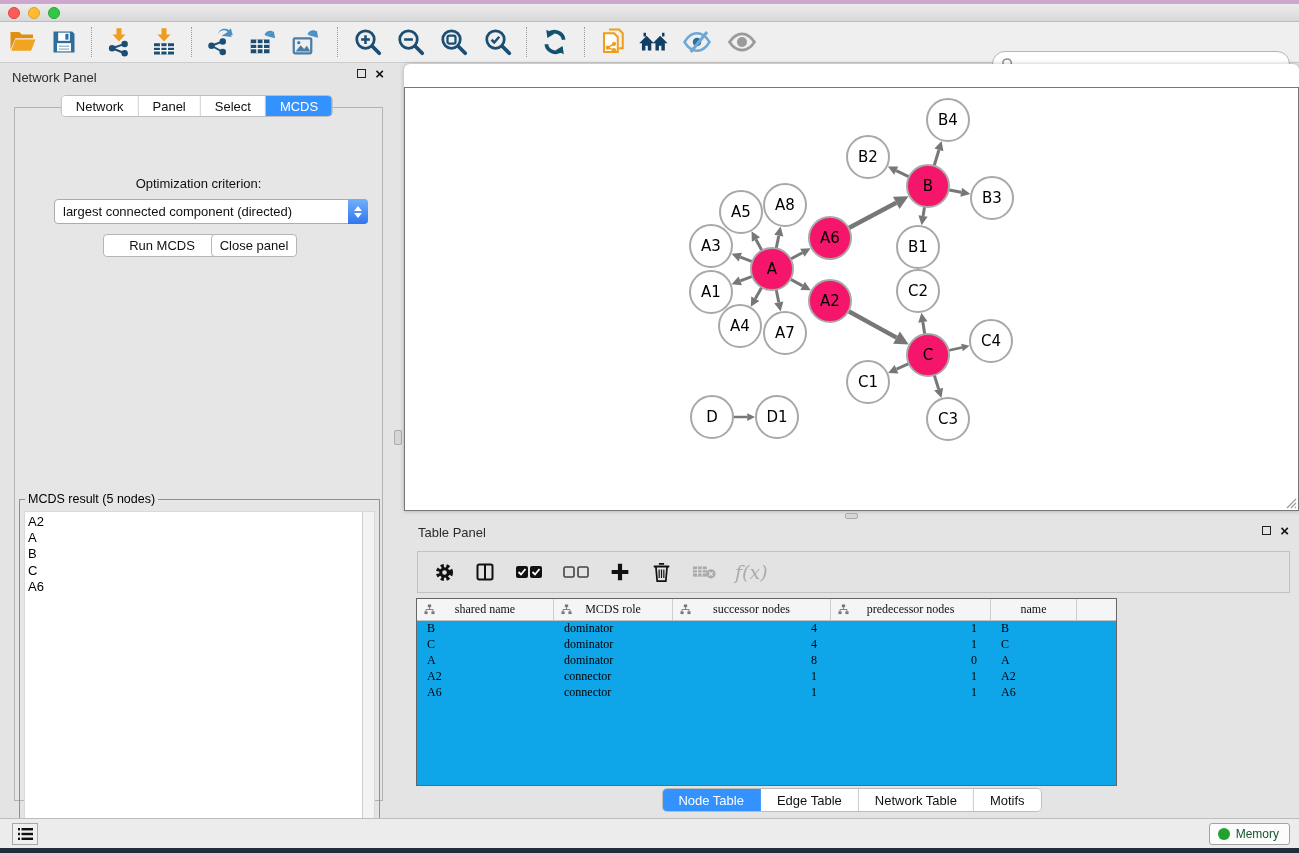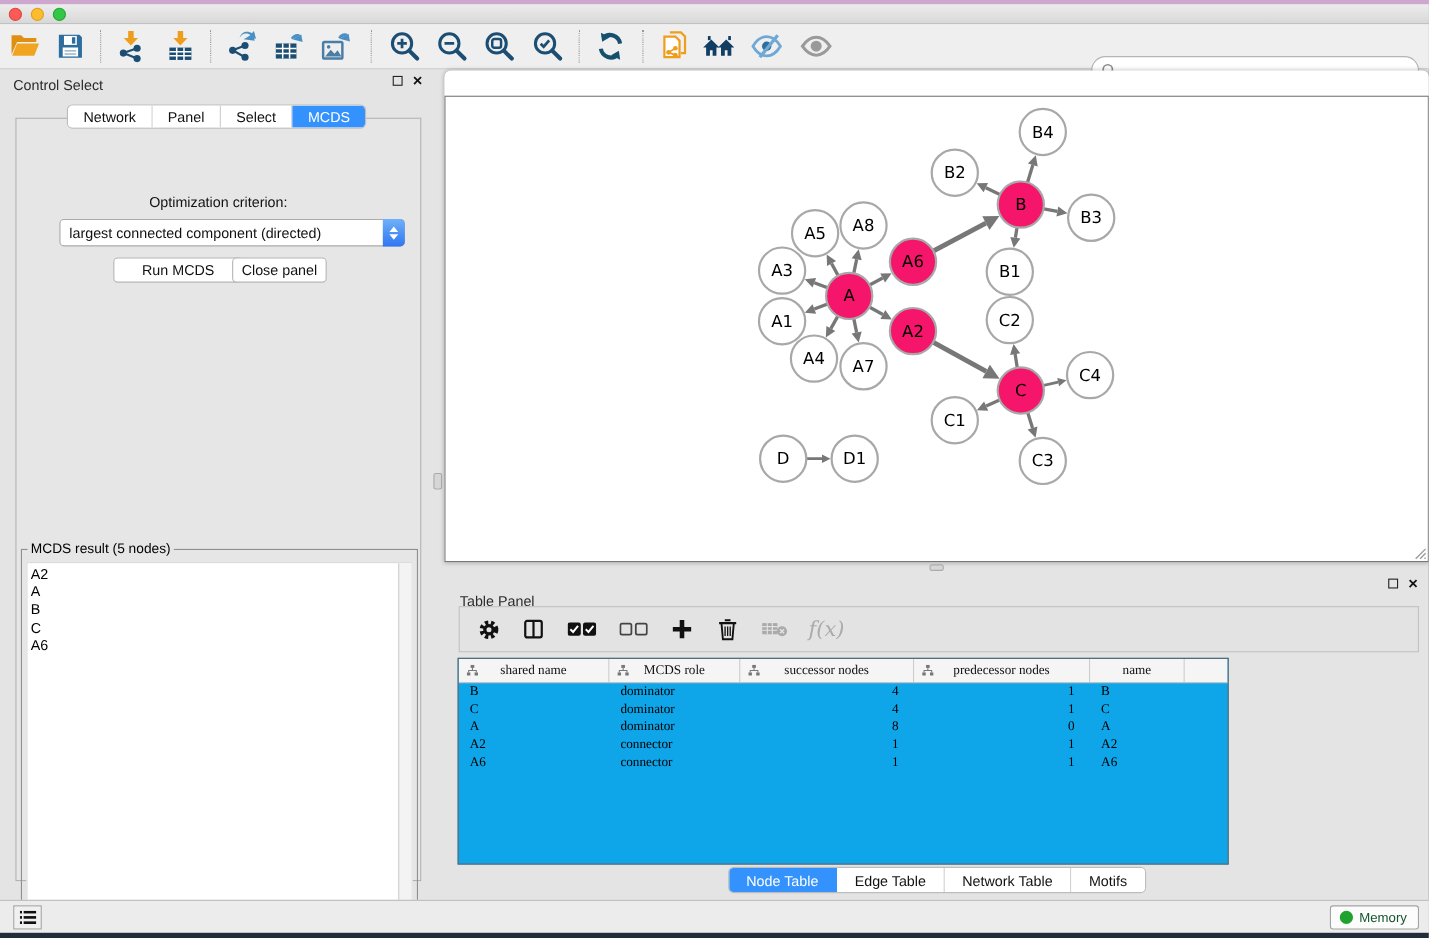--- a/index.html
+++ b/index.html
@@ -78,21 +78,21 @@
     box-shadow:0 0 4px rgba(0,0,0,0.25); background:#fff; }
   #nw-titlebar { position:absolute; left:0; top:0; right:0; height:23px; border-radius:6px 6px 0 0;
     background:linear-gradient(#ececec,#d4d2d2); border-bottom:1px solid #aaa; display:flex; align-items:center; }
   #nw-title { position:absolute; left:0; right:0; text-align:center; font-size:13px; color:#333; }
   #nw-canvas { position:absolute; left:0; top:23px; right:0; bottom:0; background:#fff; border:1px solid #777; }
   #network-svg { position:absolute; left:0; top:0; }
   #resize-grip { position:absolute; right:1px; bottom:1px; }
 
   
   #table-panel { left:404px; top:520px; width:895px; height:298px; }
-  #tp-header { position:absolute; left:14px; top:5px; font-size:13px; color:#2b2b2b;margin-top:14px; }
+  #tp-header { position:absolute; left:14px; top:5px; font-size:13px; color:#2b2b2b; }
   #tp-toolbar { position:absolute; left:13px; top:31px; width:873px; height:42px; background:#e3e3e3;
     border:1px solid #c2c2c2; display:flex; align-items:center; padding-left:14px; gap:17px; }
   .fx { font-family:"DejaVu Serif", serif; font-style:italic; font-size:19px; color:#aaa; }
   #tp-table { position:absolute; left:12px; top:78px; width:701px; height:188px; background:#0ea5e9; border:1px solid #666; overflow:hidden;font-family:Liberation Serif, serif; }
   .tbl-header { display:grid; grid-template-columns:137px 119px 158px 160px 86px 1fr; height:22px;
     background:#f5f5f5; border-bottom:1px solid #c2c2c2; }
   .th { position:relative; display:flex; align-items:center; justify-content:center; font-size:12px; color:#111;
     border-right:1px solid #cdcdcd; gap:6px; }
   .th:last-child { border-right:none; }
   .th .tree-ico { position:absolute; left:7px; top:5px; }
@@ -261,21 +261,21 @@
     <div id="toolbar-search">
       <svg width="15" height="15" viewBox="0 0 16 16">
           <circle cx="6.5" cy="6.5" r="4.5" fill="none" stroke="#8d8d8d" stroke-width="1.6"></circle>
           <path d="M10 10l4 4" stroke="#8d8d8d" stroke-width="1.6"></path>
         </svg>
       <input type="text" value="" style="">
     </div>
   </div>
 
   <div id="control-panel" class="abs">
-    <div id="cp-header">Control Select</div>
+    <div id="cp-header">Network Panel</div>
     <div class="panel-icons">
       <span class="float-icon"></span>
       <span class="close-icon">×</span>
     </div>
     <div id="cp-tabs" class="segmented">
         <div class="seg">Network</div>
         <div class="seg">Panel</div>
         <div class="seg">Select</div>
         <div class="seg active">MCDS</div>
       </div>

